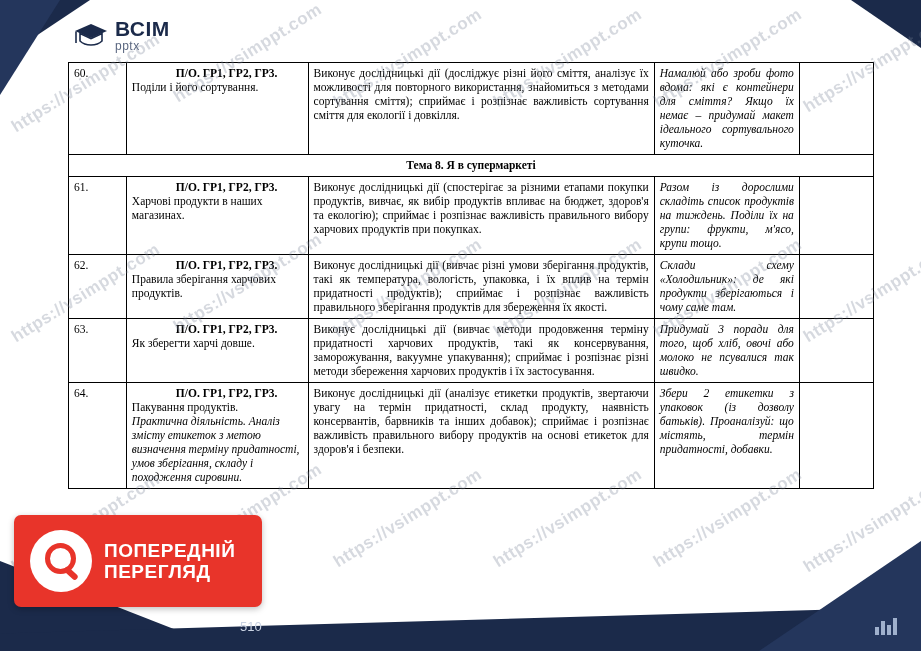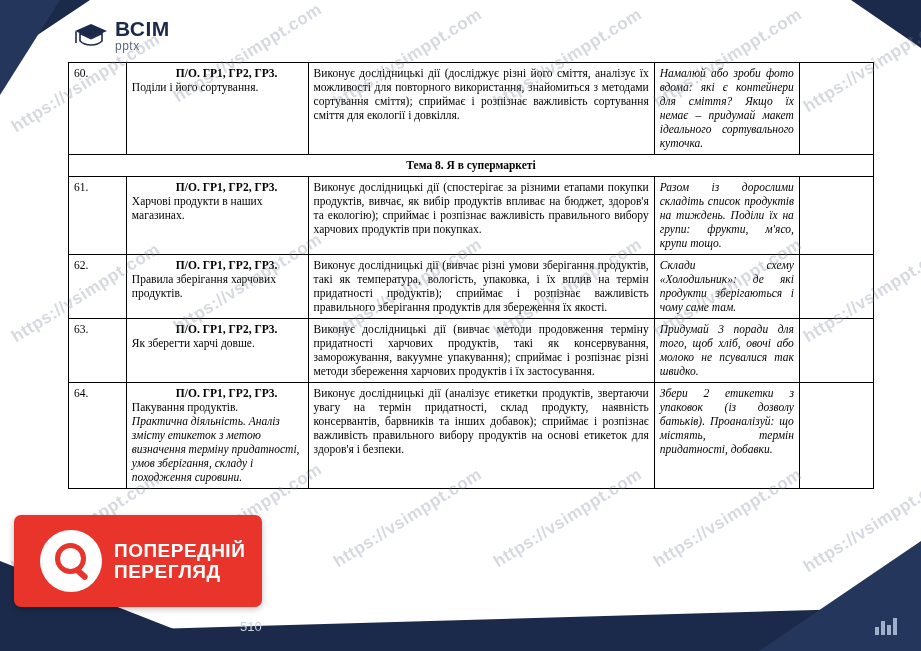--- a/index.html
+++ b/index.html
@@ -164,21 +164,21 @@
     position: absolute;
     left: 14px;
     bottom: 44px;
     width: 248px;
     height: 92px;
     background: #e8342a;
     border-radius: 7px;
     display: flex;
     align-items: center;
     box-shadow: 0 2px 6px rgba(0,0,0,0.25);
-    padding: 0 20px;
+    padding: 0 10px;
     box-sizing: border-box;
   }
   .preview-icon {
     width: 62px; height: 62px;
     background: #ffffff;
     border-radius: 50%;
     margin-left: 6px;
     margin-right: 12px;
     flex: none;
     position: relative;

